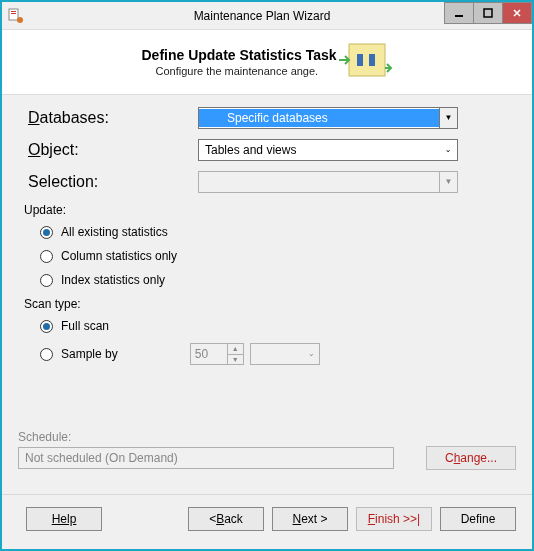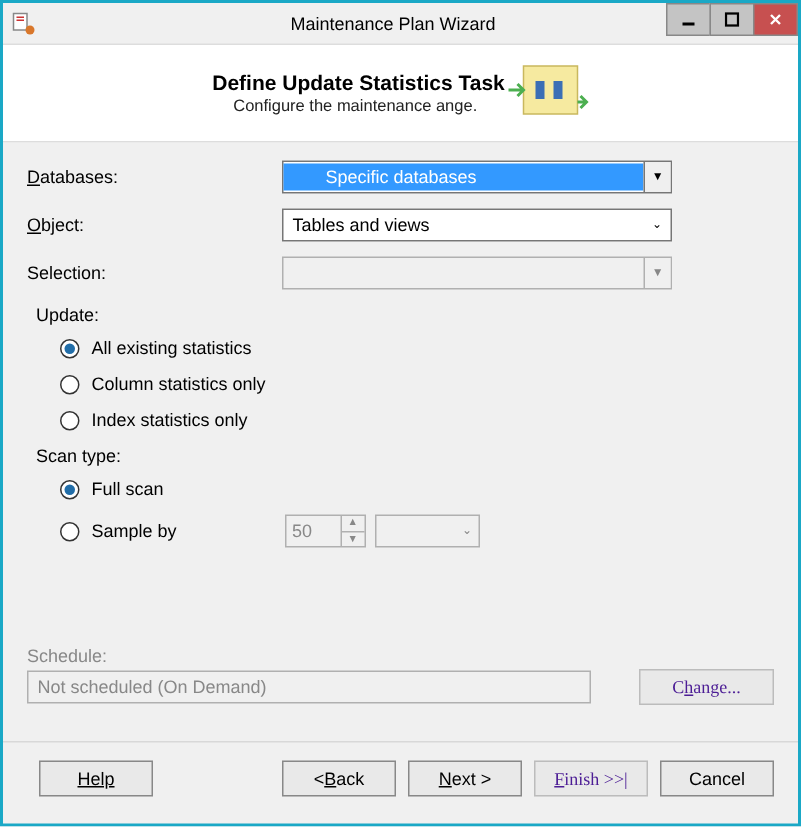--- a/index.html
+++ b/index.html
@@ -94,21 +94,22 @@
     padding: 12px 16px 0 16px;
     position: relative;
   }
   .row {
     display: flex;
     align-items: center;
     margin-bottom: 10px;
   }
   .row label {
     width: 170px;
-    font-size: 12px;
+    font-size: 16px;
+    margin-left: 10px;
   }
   .row .uline { text-decoration: underline; }
   .dd {
     flex: 1;
     max-width: 260px;
     height: 22px;
     border: 1px solid #767676;
     background: #fff;
     display: flex;
     align-items: center;
@@ -256,24 +257,23 @@
     background: #e9e9e9;
     font-size: 12px;
     padding: 0 8px;
     min-width: 76px;
     display: inline-flex;
     align-items: center;
     justify-content: center;
     cursor: pointer;
   }
   .btn.disabled {
-    color: #4c1d95;
+    color: #b91c1c;
     border-color: #bcbcbc;
     cursor: default;
-    font-family: Liberation Serif, serif;
   }
   .footer {
     border-top: 1px solid #d8d8d8;
     padding: 12px 16px 18px 16px;
     display: flex;
     align-items: center;
   }
   .footer .spacer { flex: 1; }
   .footer .btn { margin-left: 8px; }
   .chev { font-size: 8px; line-height: 1; }
@@ -411,16 +411,16 @@
   </div>
 
   <div class="footer">
     <div class="btn">
         <span style="text-decoration:underline">Help</span>
       </div>
     <div class="spacer"></div>
     <div class="btn">&lt; <span style="text-decoration:underline">B</span>ack</div>
     <div class="btn"><span style="text-decoration:underline">N</span>ext &gt;</div>
     <div class="btn disabled"><span style="text-decoration:underline">F</span>inish &gt;&gt;|</div>
-    <div class="btn">Cancel</div>
+    <div class="btn">Define</div>
   </div>
 
 </div>
 
 </body></html>

